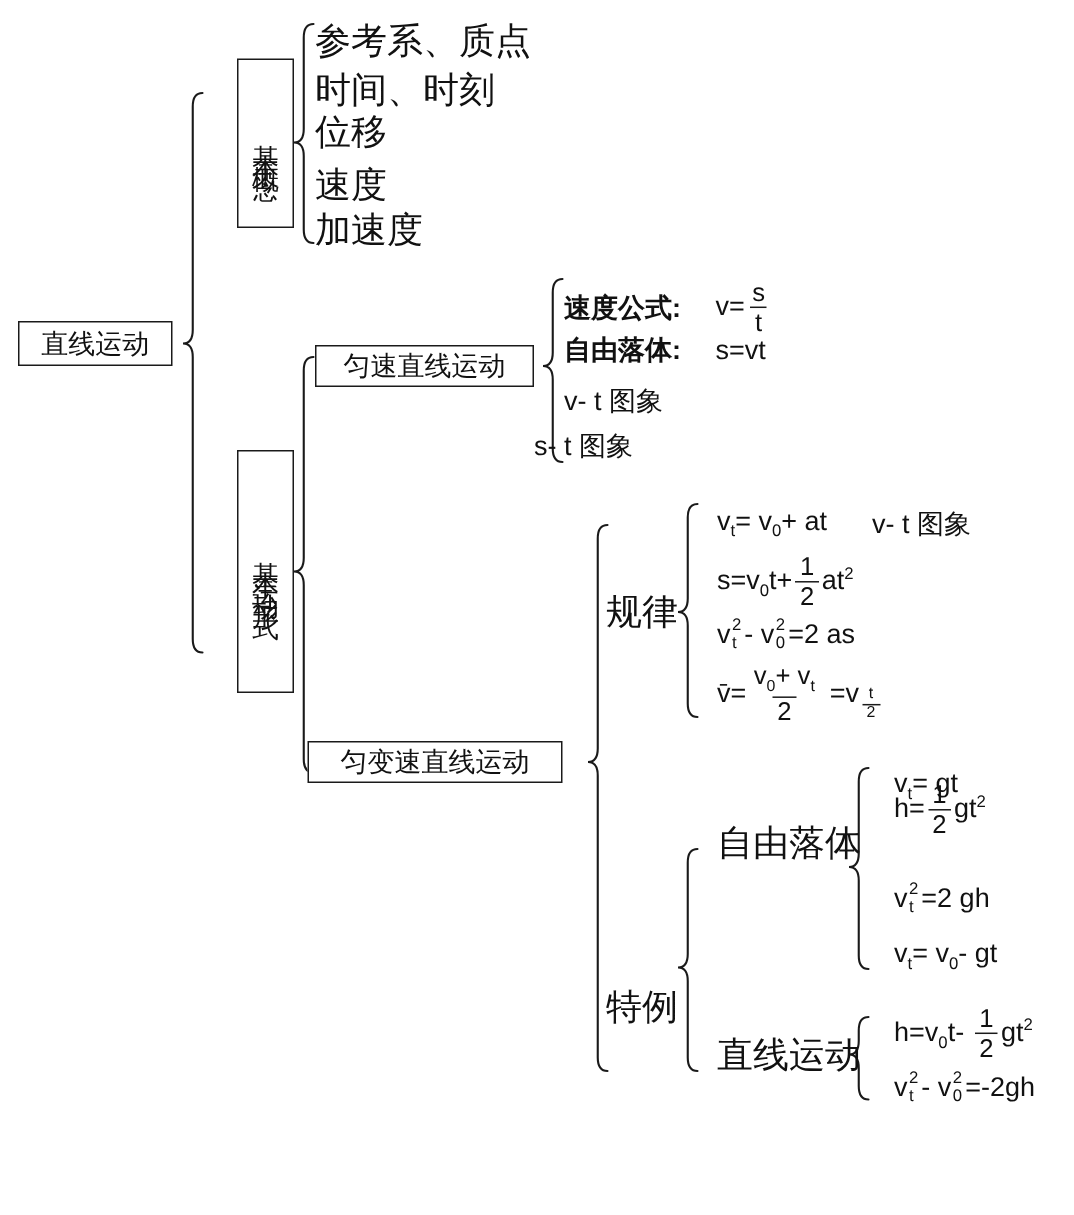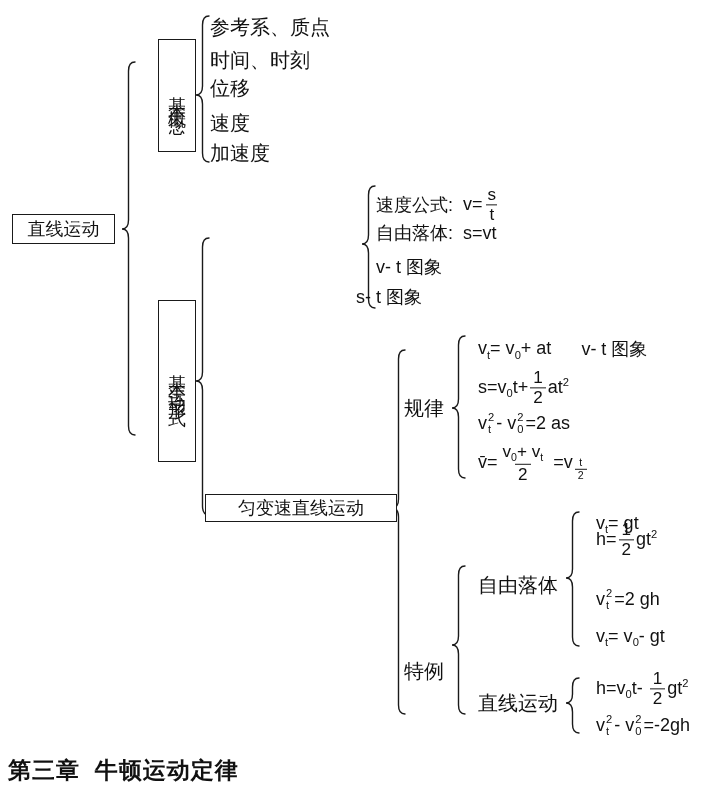--- a/index.html
+++ b/index.html
@@ -13,26 +13,26 @@
     position:absolute;border:1.8px solid #1a1a1a;background:#fff;
     display:flex;align-items:center;justify-content:center;
     font-size:18px;white-space:nowrap;
   }
   .vbox{
     position:absolute;border:1.8px solid #1a1a1a;background:#fff;
     writing-mode:vertical-rl;text-orientation:upright;
     display:flex;align-items:center;justify-content:center;
     font-size:18px;letter-spacing:7px;
   }
-  .label{position:absolute;transform:translateY(-50%);font-size:20px;white-space:nowrap;}
+  .label{position:absolute;transform:translateY(-50%);font-size:24px;white-space:nowrap;}
   .frow{
     position:absolute;transform:translateY(-50%);
     display:flex;align-items:center;font-size:18px;white-space:nowrap;
   }
-  .fprefix:not(:empty){margin-right:10px;}
+  .fprefix:not(:empty){margin-right:23px;font-weight:bold;}
   .fnote{margin-left:30px;}
   .frac{
     display:inline-flex;flex-direction:column;align-items:center;
     vertical-align:middle;margin:0 2px;font-size:95%;line-height:1.12;
   }
   .fnum{padding:0 3px;}
   .fden{border-top:1.5px solid #1a1a1a;padding:0 3px;}
   sub,sup{font-size:62%;}
   .ss{
     display:inline-flex;flex-direction:column;align-items:flex-start;
@@ -65,40 +65,41 @@
   <div class="vbox" style="left:158px;top:39px;width:38px;height:113px">基本概念</div>
 
   <div class="label" style="left:210px;top:27px">参考系、质点</div>
   <div class="label" style="left:210px;top:60px">时间、时刻</div>
   <div class="label" style="left:210px;top:88px">位移</div>
   <div class="label" style="left:210px;top:123px">速度</div>
   <div class="label" style="left:210px;top:153px">加速度</div>
 
   <div class="vbox" style="left:158px;top:300px;width:38px;height:162px">基本运动形式</div>
 
+  <div class="box" style="left:210px;top:230px;width:146px;height:28px">匀速直线运动</div>
 
   <div class="frow" style="left:376px;top:205px">
     <span class="fprefix">速度公式:</span>
     <span class="fbody">v=<span class="frac">
           <span class="fnum">s</span>
           <span class="fden">t</span>
         </span></span>
   </div>
   <div class="frow" style="left:376px;top:233px">
     <span class="fprefix">自由落体:</span>
     <span class="fbody">s=vt</span>
   </div>
   <div class="frow" style="left:376px;top:267px">
     <span class="fbody">v- t 图象</span>
   </div>
   <div class="frow" style="left:356px;top:297px">
     <span class="fbody">s- t 图象</span>
   </div>
 
-  <div class="box" style="left:205px;top:494px;width:192px;height:28px">匀变速直线运动</div>
+  <div class="box" style="left:205px;top:494px;width:170px;height:28px">匀变速直线运动</div>
 
   <div class="label" style="left:404px;top:408px">规律</div>
 
   <div class="frow" style="left:478px;top:349px">
     <span class="fbody">v<sub>t</sub>= v<sub>0</sub>+ at</span>
     <span class="fnote">v- t 图象</span>
   </div>
   <div class="frow" style="left:478px;top:388px">
     <span class="fbody">s=v<sub>0</sub>t+<span class="frac">
           <span class="fnum">1</span>
@@ -119,21 +120,21 @@
           <span class="fnum">v<sub>0</sub>+ v<sub>t</sub></span>
           <span class="fden">2</span>
         </span> =v<sub><span class="frac">
             <span class="fnum">t</span>
             <span class="fden">2</span>
           </span></sub></span>
   </div>
 
   <div class="label" style="left:404px;top:671px">特例</div>
 
-  <div class="label" style="left:478px;top:585px">自由落体</div>
+  <div class="label" style="left:478px;top:562px">自由落体</div>
 
   <div class="frow" style="left:596px;top:524px">
     <span class="fbody">v<sub>t</sub>= gt</span>
   </div>
   <div class="frow" style="left:596px;top:540px">
     <span class="fbody">h=<span class="frac">
           <span class="fnum">1</span>
           <span class="fden">2</span>
         </span>gt<sup>2</sup></span>
   </div>
@@ -158,15 +159,14 @@
   <div class="frow" style="left:596px;top:726px">
     <span class="fbody">v<span class="ss">
           <span>2</span>
           <span>t</span>
         </span>- v<span class="ss">
           <span>2</span>
           <span>0</span>
         </span>=-2gh</span>
   </div>
 
-  <div class="footer" style="left:8px;top:770px">第三章  牛顿运动定律</div>
 
 </div>
 
 </body></html>

